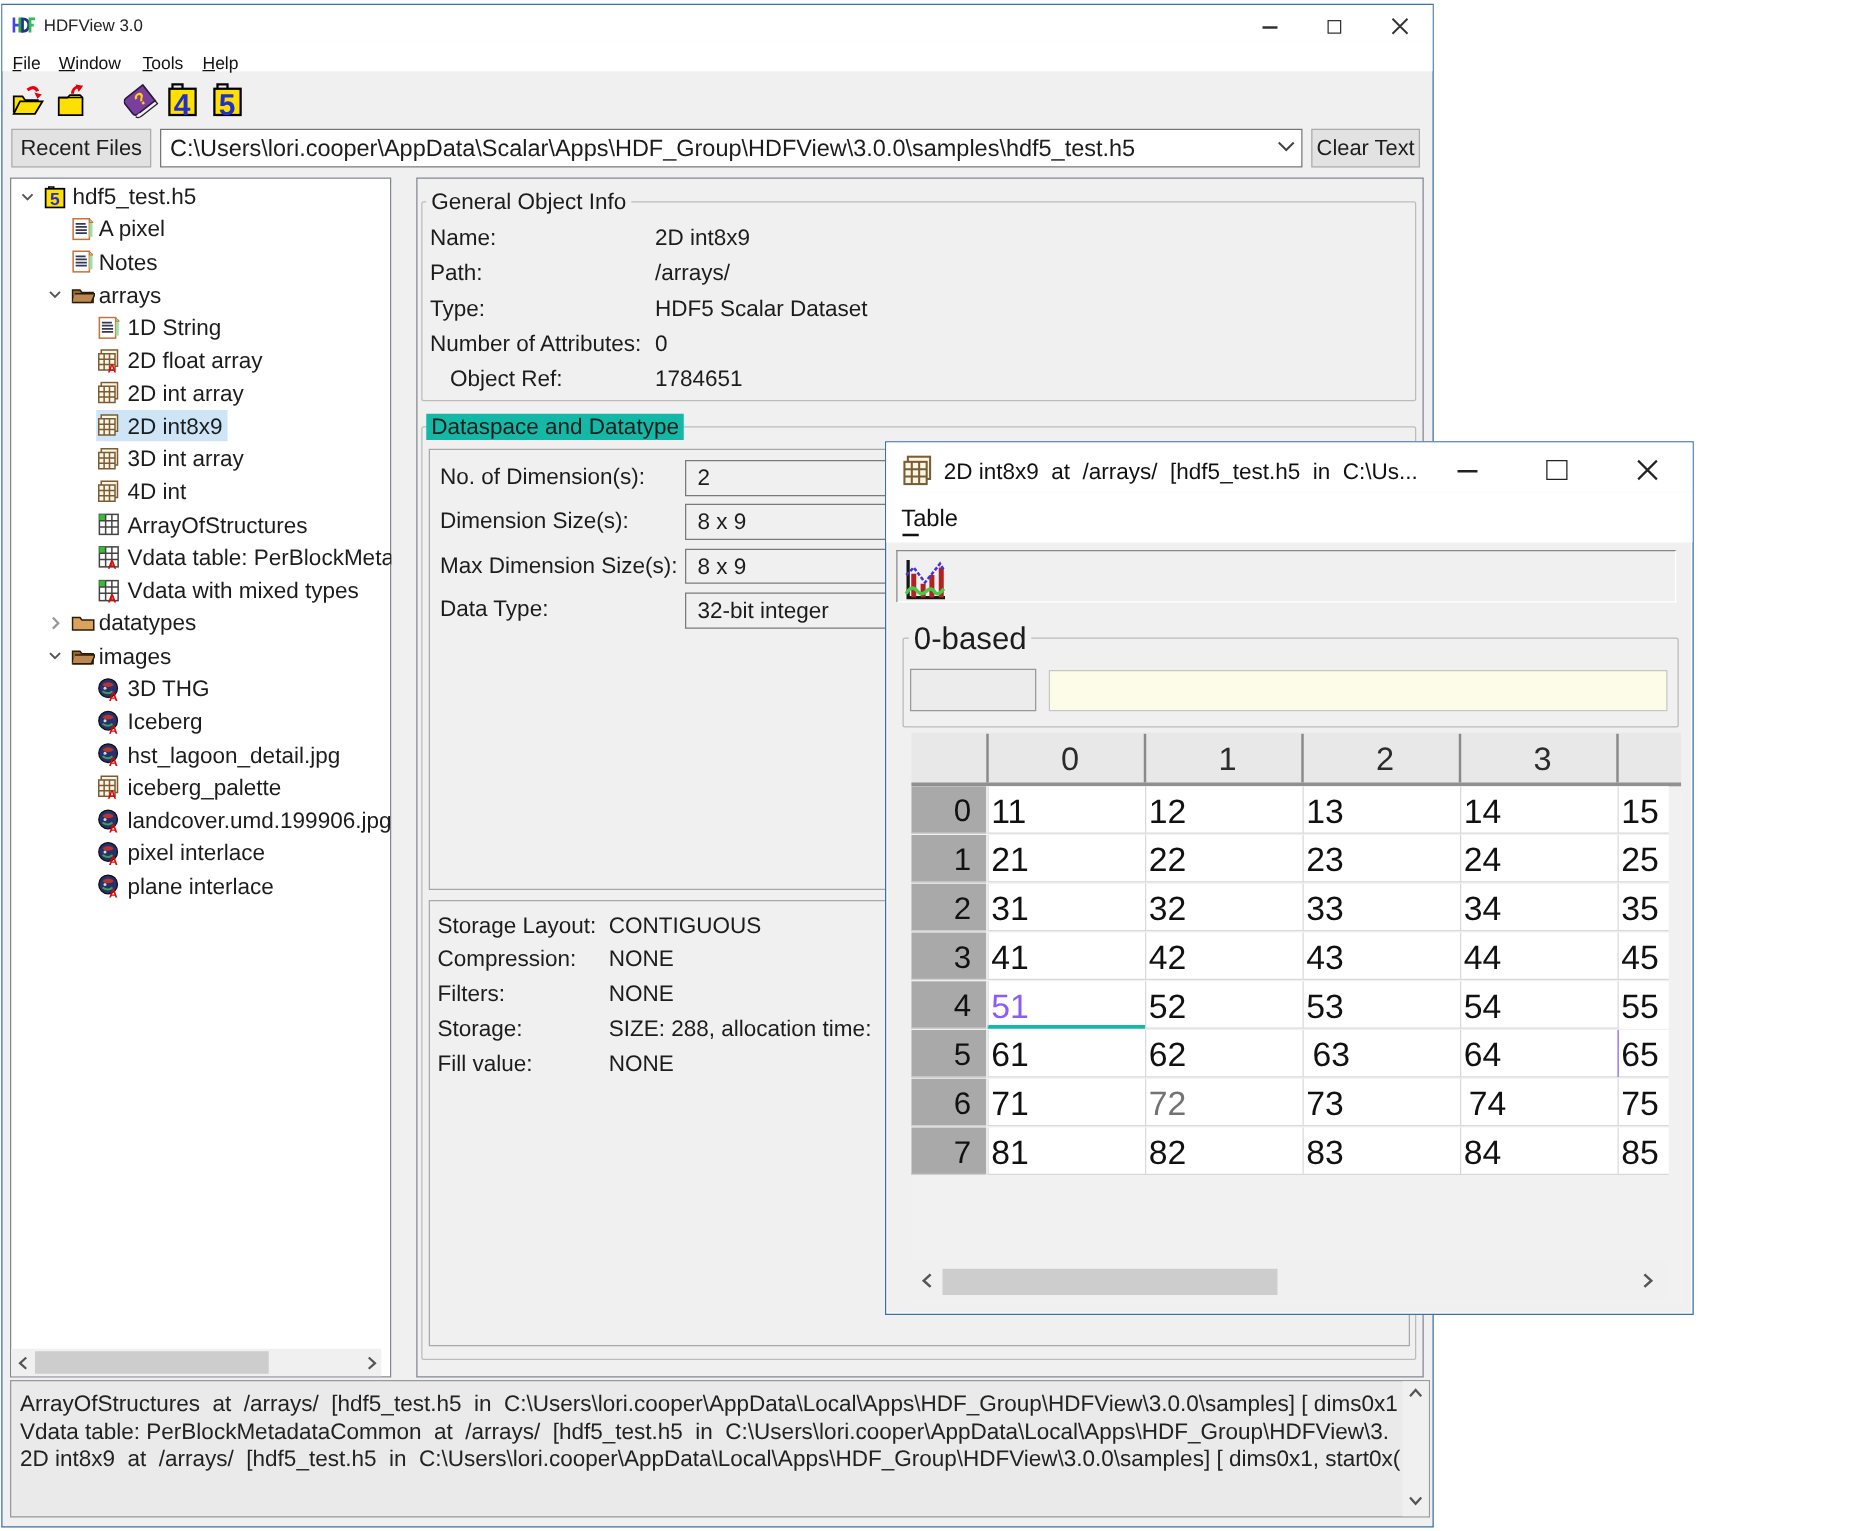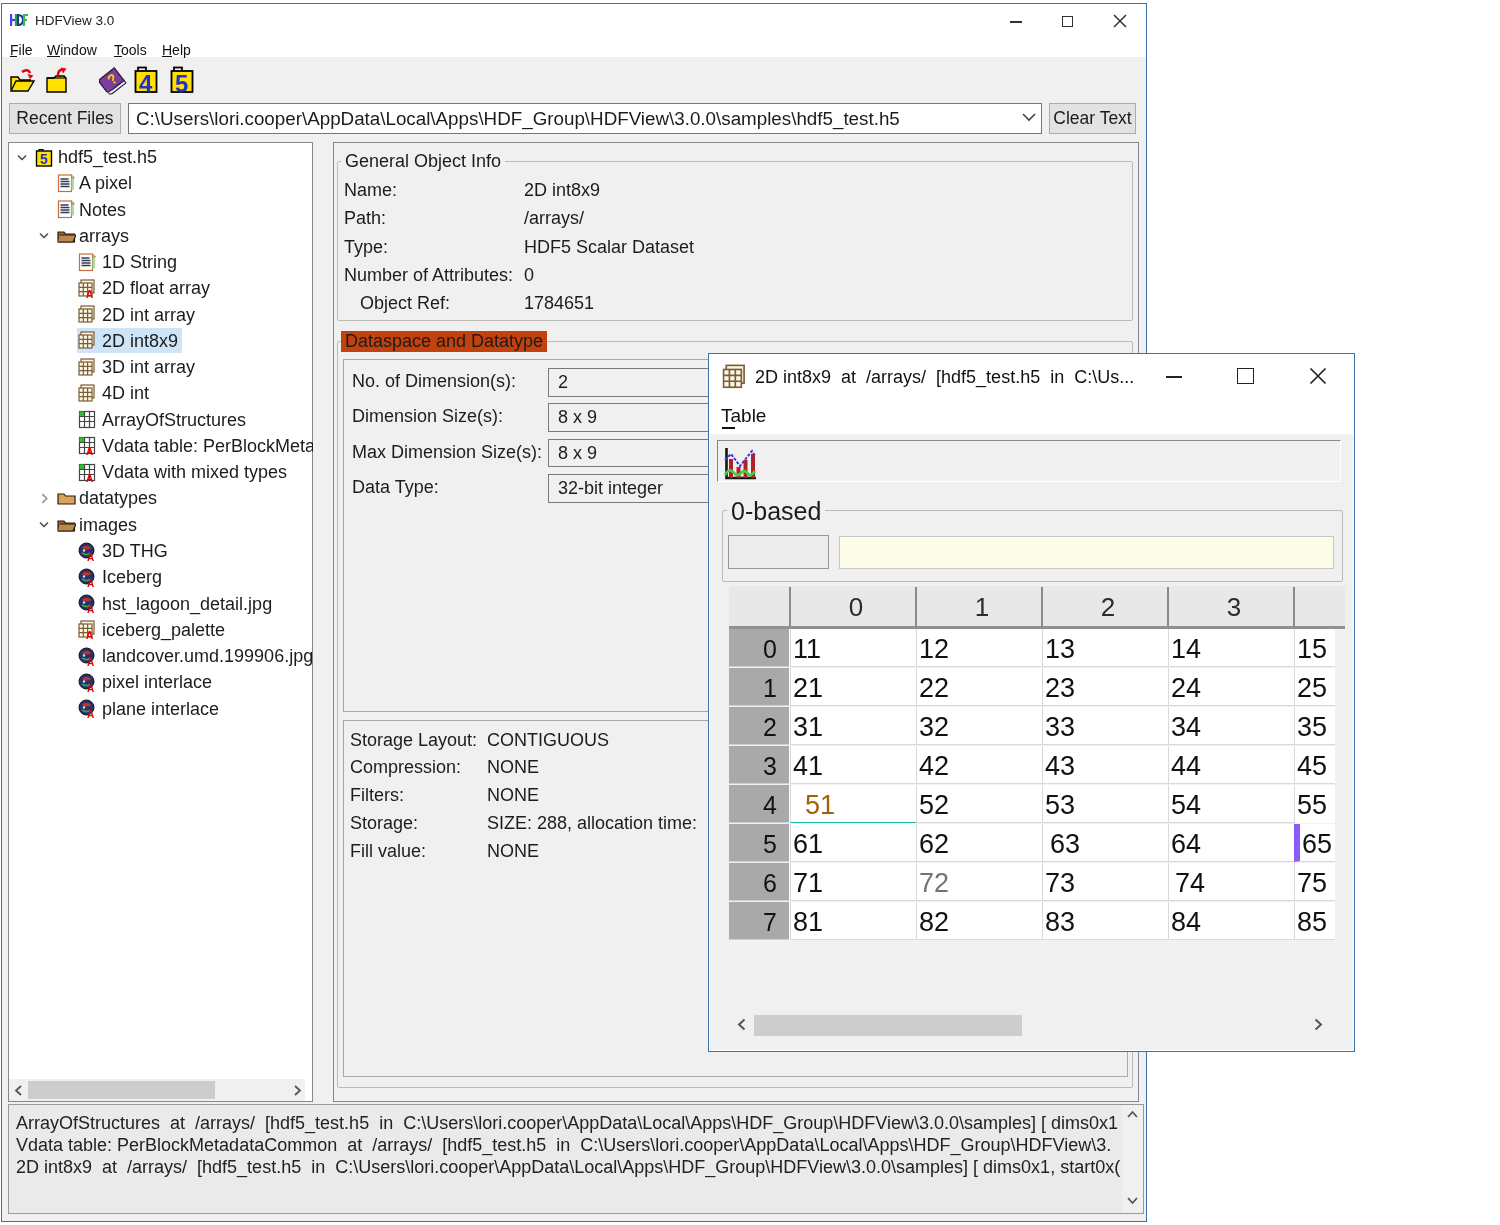--- a/index.html
+++ b/index.html
@@ -66,21 +66,21 @@
   <text x="5" y="26" font-size="24" font-weight="bold" fill="#2030cc" font-family="Liberation Sans">4</text>
 </svg>
 <svg class="a" style="left:170px;top:66px" width="25" height="29" viewBox="0 0 25 29">
   <rect x="4" y="1.5" width="8" height="5" fill="none" stroke="#000" stroke-width="1.8"></rect>
   <rect x="1.5" y="5" width="21" height="21" fill="#ffe000" stroke="#000" stroke-width="1.8"></rect>
   <text x="5" y="26" font-size="24" font-weight="bold" fill="#2030cc" font-family="Liberation Sans">5</text>
 </svg>
 
 <div class="a" style="left:9px;top:103px;width:112px;height:31px;background:#e2e2e2;border:1px solid #acacac;font-size:17.5px;color:#1c1c1c;text-align:center;line-height:29px;">Recent Files</div>
 <div class="a" style="left:128px;top:103px;width:914px;height:31px;background:#fff;border:1px solid #767676;"></div>
-<div class="a" style="left:136px;top:103px;height:31px;line-height:31px;font-size:18.8px;color:#1c1c1c;white-space:pre;">C:\Users\lori.cooper\AppData\Local\Apps\HDF_Group\HDFView\3.0.0\samples\hdf5_test.h5</div>
+<div class="a" style="left:136px;top:103px;height:31px;line-height:31px;font-size:18.8px;color:#1c1c1c;white-space:pre;">C:\Users\lori.cooper\AppData\Scalar\Apps\HDF_Group\HDFView\3.0.0\samples\hdf5_test.h5</div>
 <svg class="a" style="left:1022px;top:112px" width="14" height="10">
     <path d="M1 2 L7 8 L13 2" fill="none" stroke="#444" stroke-width="1.6"></path>
   </svg>
 <div class="a" style="left:1049px;top:103px;width:87px;height:31px;background:#e2e2e2;border:1px solid #acacac;font-size:17.5px;color:#1c1c1c;text-align:center;line-height:29px;">Clear Text</div>
 
 <div class="a" id="treepanel" style="left:8px;top:142px;width:305px;height:960px;background:#fff;border:1px solid #828790;"></div>
 <div class="a" id="infopanel" style="left:333px;top:142px;width:806px;height:960px;background:#f0f0f0;border:1px solid #828790;"></div>
 
 <div class="a" style="left:8px;top:1104px;width:1136px;height:110px;background:#eaeaea;border:1px solid #999;"></div>
 <div class="a" style="left:10px;top:1106px;width:1110px;height:106px;overflow:hidden;">
@@ -270,21 +270,21 @@
 <div class="lbl" style="left:344px;top:208.3px;">Path:</div>
 <div class="lbl" style="left:524px;top:208.3px;">/arrays/</div>
 <div class="lbl" style="left:344px;top:236.6px;">Type:</div>
 <div class="lbl" style="left:524px;top:236.6px;">HDF5 Scalar Dataset</div>
 <div class="lbl" style="left:344px;top:264.9px;">Number of Attributes:</div>
 <div class="lbl" style="left:524px;top:264.9px;">0</div>
 <div class="lbl" style="left:360px;top:293.2px;">Object Ref:</div>
 <div class="lbl" style="left:524px;top:293.2px;">1784651</div>
 
 <div class="a" style="left:337px;top:341px;width:796px;height:747px;border:1px solid #bcbcbc;border-radius:2px;"></div>
-<div class="a" style="left:341px;top:331px;background:#c2410c;padding:0 4px;font-size:18px;color:#1c1c1c;">Dataspace and Datatype</div>
+<div class="a" style="left:341px;top:331px;background:#14b8a6;padding:0 4px;font-size:18px;color:#1c1c1c;">Dataspace and Datatype</div>
 
 <div class="a" style="left:343px;top:359px;width:785px;height:353px;border:1px solid #a8a8a8;"></div>
 <div class="lbl" style="left:352px;top:371px;">No. of Dimension(s):</div>
 <div class="lbl" style="left:352px;top:406.4px;">Dimension Size(s):</div>
 <div class="lbl" style="left:352px;top:441.9px;">Max Dimension Size(s):</div>
 <div class="lbl" style="left:352px;top:477.3px;">Data Type:</div>
 <div class="a" style="left:548px;top:368px;width:556px;height:28.5px;border:1px solid #7a7a7a;font-size:18px;color:#1c1c1c;line-height:27px;padding-left:9px;">2</div>
 <div class="a" style="left:548px;top:403.4px;width:556px;height:28.5px;border:1px solid #7a7a7a;font-size:18px;color:#1c1c1c;line-height:27px;padding-left:9px;">8 x 9</div>
 <div class="a" style="left:548px;top:438.9px;width:556px;height:28.5px;border:1px solid #7a7a7a;font-size:18px;color:#1c1c1c;line-height:27px;padding-left:9px;">8 x 9</div>
 <div class="a" style="left:548px;top:474.3px;width:556px;height:28.5px;border:1px solid #7a7a7a;font-size:18px;color:#1c1c1c;line-height:27px;padding-left:9px;">32-bit integer</div>
@@ -366,32 +366,32 @@
 <div class="a" style="left:565px;top:121px;width:41px;height:38px;border-bottom:1px solid #d9d9d9;border-left:1px solid #d9d9d9;font-size:27px;color:#111;line-height:41px;padding-left:2px;">35</div>
 <div class="a" style="left:0;top:160px;width:606px;height:38px;background:#fff;"></div>
 <div class="a" style="left:0;top:160px;width:60px;height:38px;background:#a9a9a9;border-bottom:1px solid #cfcfcf;font-size:25px;color:#111;text-align:right;padding-right:12px;line-height:41px;">3</div>
 <div class="a" style="left:61px;top:160px;width:126px;height:38px;border-bottom:1px solid #d9d9d9;border-left:1px solid #d9d9d9;font-size:27px;color:#111;line-height:41px;padding-left:2px;">41</div>
 <div class="a" style="left:187px;top:160px;width:126px;height:38px;border-bottom:1px solid #d9d9d9;border-left:1px solid #d9d9d9;font-size:27px;color:#111;line-height:41px;padding-left:2px;">42</div>
 <div class="a" style="left:313px;top:160px;width:126px;height:38px;border-bottom:1px solid #d9d9d9;border-left:1px solid #d9d9d9;font-size:27px;color:#111;line-height:41px;padding-left:2px;">43</div>
 <div class="a" style="left:439px;top:160px;width:126px;height:38px;border-bottom:1px solid #d9d9d9;border-left:1px solid #d9d9d9;font-size:27px;color:#111;line-height:41px;padding-left:2px;">44</div>
 <div class="a" style="left:565px;top:160px;width:41px;height:38px;border-bottom:1px solid #d9d9d9;border-left:1px solid #d9d9d9;font-size:27px;color:#111;line-height:41px;padding-left:2px;">45</div>
 <div class="a" style="left:0;top:199px;width:606px;height:38px;background:#fff;"></div>
 <div class="a" style="left:0;top:199px;width:60px;height:38px;background:#a9a9a9;border-bottom:1px solid #cfcfcf;font-size:25px;color:#111;text-align:right;padding-right:12px;line-height:41px;">4</div>
-<div class="a" style="left:61px;top:199px;width:126px;height:38px;border-bottom:1px solid #14b8a6;border-left:1px solid #d9d9d9;font-size:27px;color:#a16207;line-height:41px;padding-left:14px;">51</div>
+<div class="a" style="left:61px;top:199px;width:126px;height:38px;border-bottom:3px solid #14b8a6;border-left:1px solid #d9d9d9;font-size:27px;color:#8b5cf6;line-height:41px;padding-left:2px;">51</div>
 <div class="a" style="left:187px;top:199px;width:126px;height:38px;border-bottom:1px solid #d9d9d9;border-left:1px solid #d9d9d9;font-size:27px;color:#111;line-height:41px;padding-left:2px;">52</div>
 <div class="a" style="left:313px;top:199px;width:126px;height:38px;border-bottom:1px solid #d9d9d9;border-left:1px solid #d9d9d9;font-size:27px;color:#111;line-height:41px;padding-left:2px;">53</div>
 <div class="a" style="left:439px;top:199px;width:126px;height:38px;border-bottom:1px solid #d9d9d9;border-left:1px solid #d9d9d9;font-size:27px;color:#111;line-height:41px;padding-left:2px;">54</div>
 <div class="a" style="left:565px;top:199px;width:41px;height:50px;border-bottom:1px solid #d9d9d9;border-left:1px solid #d9d9d9;font-size:27px;color:#111;line-height:41px;padding-left:2px;">55</div>
 <div class="a" style="left:0;top:238px;width:606px;height:38px;background:#fff;"></div>
 <div class="a" style="left:0;top:238px;width:60px;height:38px;background:#a9a9a9;border-bottom:1px solid #cfcfcf;font-size:25px;color:#111;text-align:right;padding-right:12px;line-height:41px;">5</div>
 <div class="a" style="left:61px;top:238px;width:126px;height:38px;border-bottom:1px solid #d9d9d9;border-left:1px solid #d9d9d9;font-size:27px;color:#111;line-height:41px;padding-left:2px;">61</div>
 <div class="a" style="left:187px;top:238px;width:126px;height:38px;border-bottom:1px solid #d9d9d9;border-left:1px solid #d9d9d9;font-size:27px;color:#111;line-height:41px;padding-left:2px;">62</div>
 <div class="a" style="left:313px;top:238px;width:126px;height:38px;border-bottom:1px solid #d9d9d9;border-left:1px solid #d9d9d9;font-size:27px;color:#111;line-height:41px;padding-left:7px;">63</div>
 <div class="a" style="left:439px;top:238px;width:126px;height:38px;border-bottom:1px solid #d9d9d9;border-left:1px solid #d9d9d9;font-size:27px;color:#111;line-height:41px;padding-left:2px;">64</div>
-<div class="a" style="left:565px;top:238px;width:41px;height:38px;border-bottom:1px solid #d9d9d9;border-left:6px solid #8b5cf6;font-size:27px;color:#111;line-height:41px;padding-left:2px;">65</div>
+<div class="a" style="left:565px;top:238px;width:41px;height:38px;border-bottom:1px solid #d9d9d9;border-left:1px solid #8b5cf6;font-size:27px;color:#111;line-height:41px;padding-left:2px;">65</div>
 <div class="a" style="left:0;top:277px;width:606px;height:38px;background:#fff;"></div>
 <div class="a" style="left:0;top:277px;width:60px;height:38px;background:#a9a9a9;border-bottom:1px solid #cfcfcf;font-size:25px;color:#111;text-align:right;padding-right:12px;line-height:41px;">6</div>
 <div class="a" style="left:61px;top:277px;width:126px;height:38px;border-bottom:1px solid #d9d9d9;border-left:1px solid #d9d9d9;font-size:27px;color:#111;line-height:41px;padding-left:2px;">71</div>
 <div class="a" style="left:187px;top:277px;width:126px;height:38px;border-bottom:1px solid #d9d9d9;border-left:1px solid #d9d9d9;font-size:27px;color:#737373;line-height:41px;padding-left:2px;">72</div>
 <div class="a" style="left:313px;top:277px;width:126px;height:38px;border-bottom:1px solid #d9d9d9;border-left:1px solid #d9d9d9;font-size:27px;color:#111;line-height:41px;padding-left:2px;">73</div>
 <div class="a" style="left:439px;top:277px;width:126px;height:38px;border-bottom:1px solid #d9d9d9;border-left:1px solid #d9d9d9;font-size:27px;color:#111;line-height:41px;padding-left:6px;">74</div>
 <div class="a" style="left:565px;top:277px;width:41px;height:38px;border-bottom:1px solid #d9d9d9;border-left:1px solid #d9d9d9;font-size:27px;color:#111;line-height:41px;padding-left:2px;">75</div>
 <div class="a" style="left:0;top:316px;width:606px;height:38px;background:#fff;"></div>
 <div class="a" style="left:0;top:316px;width:60px;height:38px;background:#a9a9a9;border-bottom:1px solid #cfcfcf;font-size:25px;color:#111;text-align:right;padding-right:12px;line-height:41px;">7</div>
 <div class="a" style="left:61px;top:316px;width:126px;height:38px;border-bottom:1px solid #d9d9d9;border-left:1px solid #d9d9d9;font-size:27px;color:#111;line-height:41px;padding-left:2px;">81</div>

